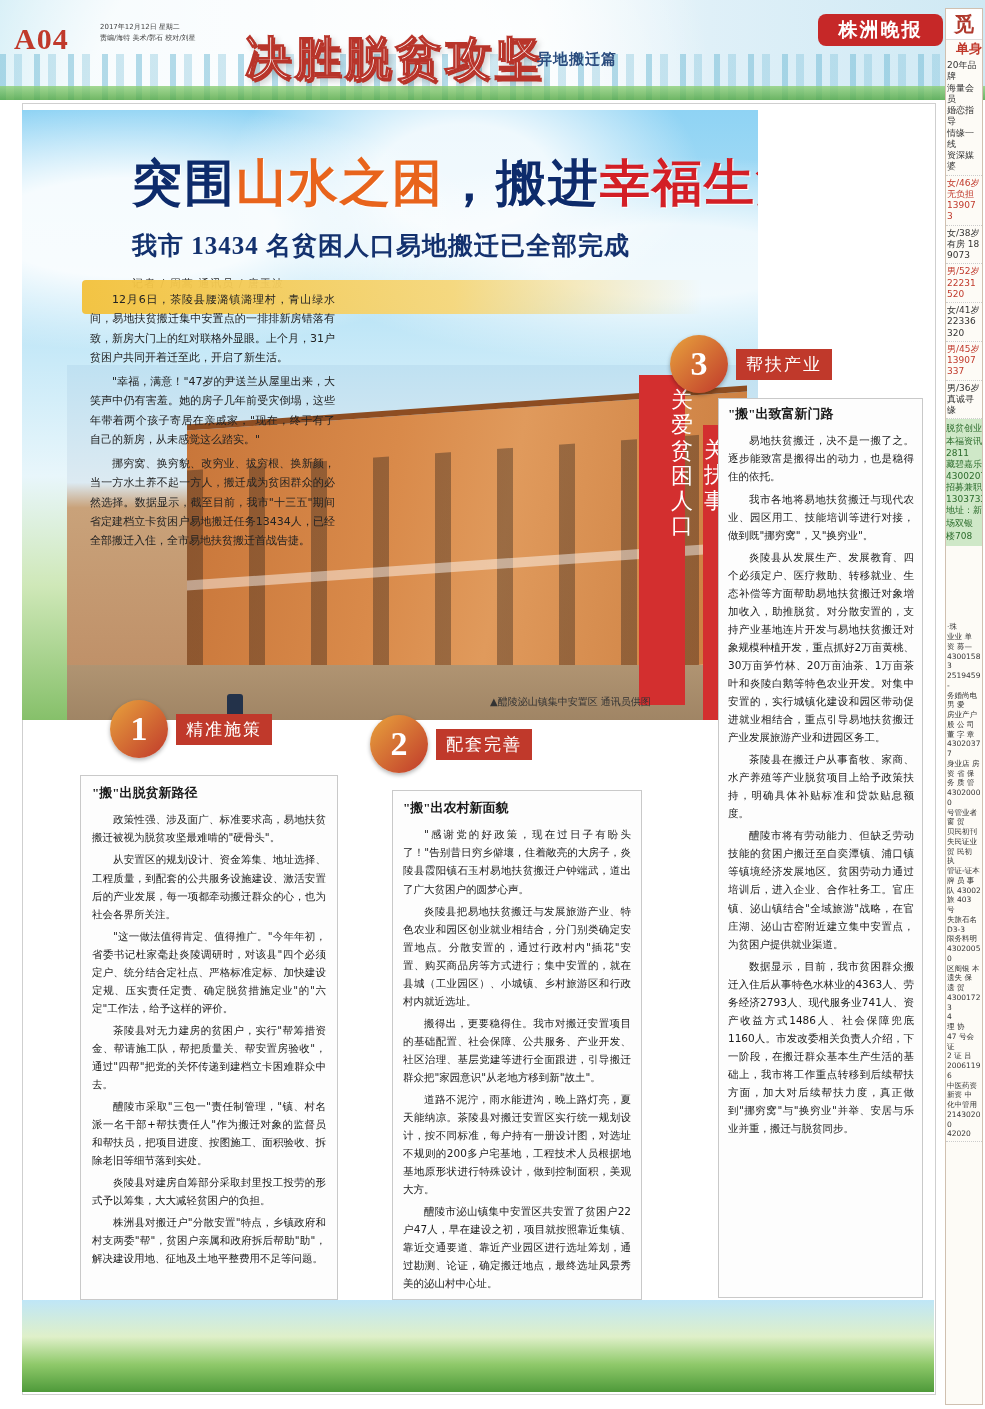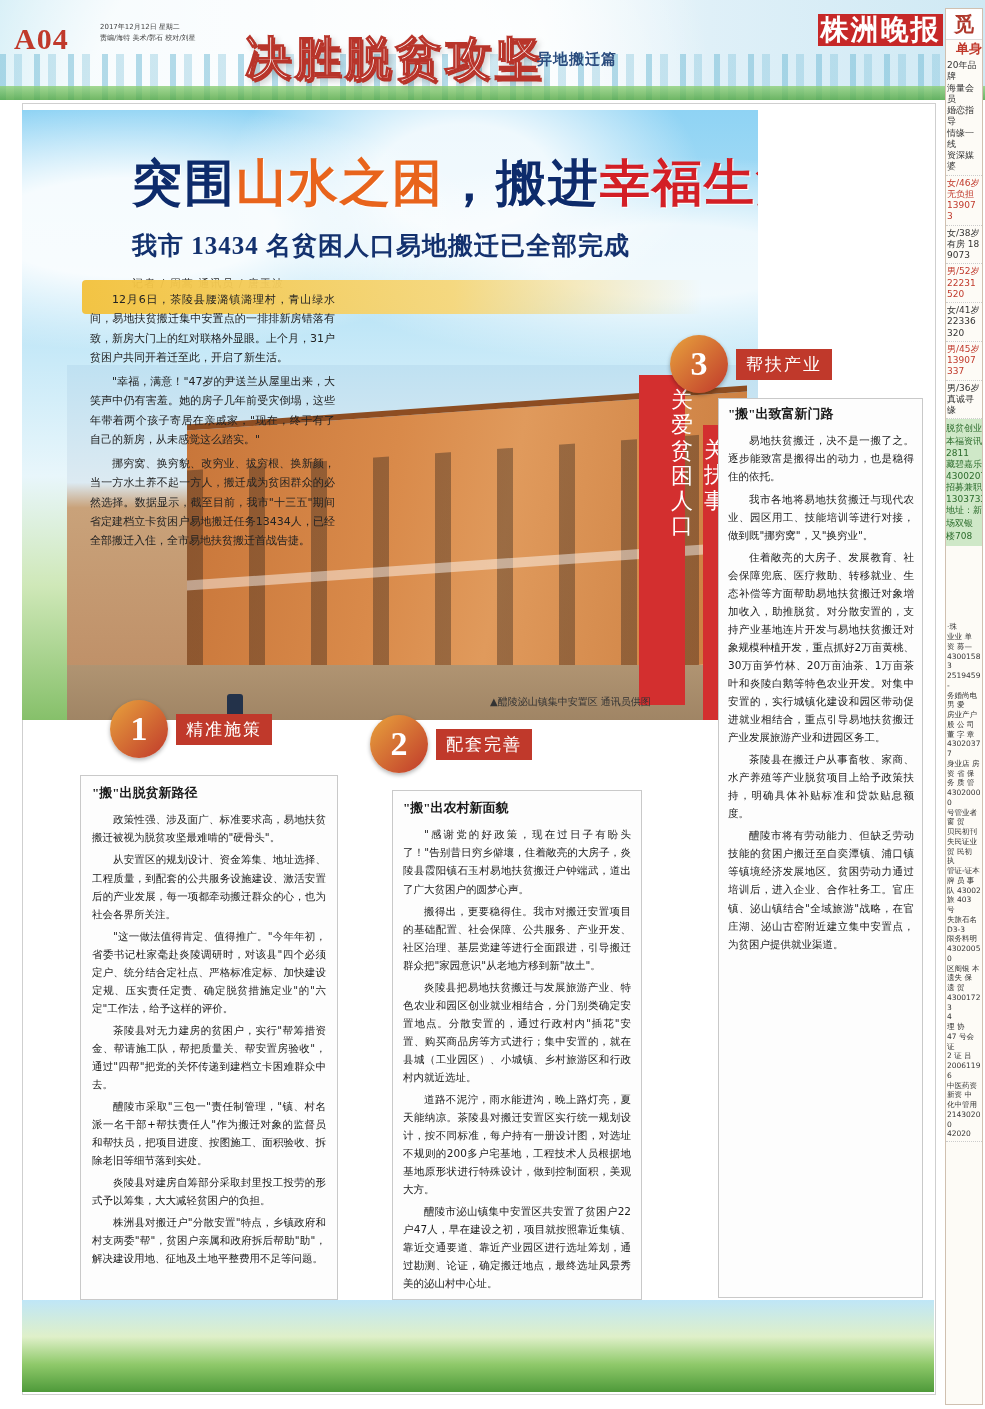--- a/index.html
+++ b/index.html
@@ -26,22 +26,22 @@
   .pagenum{position:absolute;left:14px;top:22px;font-size:30px;font-weight:bold;color:#c0392b;
     font-family:"Liberation Serif",serif;letter-spacing:1px;}
   .dateline{position:absolute;left:100px;top:22px;font-size:7px;color:#444;line-height:1.5;}
   .masthead-title{position:absolute;left:245px;top:28px;font-size:46px;font-weight:bold;color:#ffffff;
     font-family:"Liberation Serif",serif;letter-spacing:4px;
     text-shadow:2px 2px 0 #b8342a, 4px 4px 6px rgba(0,0,0,.25);
     -webkit-text-stroke:1px #b8342a;}
   .masthead-sub{position:absolute;left:537px;top:50px;font-size:15px;color:#2b4c7e;font-weight:bold;
     font-family:"Liberation Serif",serif;letter-spacing:1px;}
   .paper-logo{position:absolute;left:818px;top:14px;width:125px;height:32px;
-    background:#c62828;color:#fff;font-size:28px;font-weight:bold;text-align:center;line-height:32px;
-    font-family:"Liberation Serif",serif;letter-spacing:2px;border-radius:0;}
+    background:#c62828;color:#fff;font-size:19px;font-weight:bold;text-align:center;line-height:32px;
+    font-family:"Liberation Serif",serif;letter-spacing:2px;border-radius:8px;}
 
   
   .rightcol{position:absolute;left:945px;top:8px;width:36px;height:1395px;border:1px solid #d0c0b0;background:#fdfbf6;overflow:hidden;}
   .rc-head{width:100%;height:30px;background:#fff;text-align:center;font-size:20px;color:#b03a2e;
      font-family:"Liberation Serif",serif;line-height:30px;font-weight:bold;border-bottom:1px solid #ddd;}
   .rc-sect{font-size:9px;color:#333;line-height:1.25;padding:2px 1px;border-bottom:1px dotted #ccc;word-break:break-all;}
   .rc-sect.red{color:#c0392b;}
   .rc-big{font-size:13px;color:#c0392b;font-weight:bold;text-align:right;}
   .rc-green{background:#cfe8c8;color:#2b6b2b;font-size:9px;text-align:left;padding:3px 0;}
   .rc-pink{background:#f4c9c0;color:#8a2b1f;font-size:9px;text-align:right;padding:3px 0;margin-left:42px;}
@@ -181,35 +181,36 @@
     <p>醴陵市采取"三包一"责任制管理，"镇、村名派一名干部+帮扶责任人"作为搬迁对象的监督员和帮扶员，把项目进度、按图施工、面积验收、拆除老旧等细节落到实处。</p>
     <p>炎陵县对建房自筹部分采取封里投工投劳的形式予以筹集，大大减轻贫困户的负担。</p>
     <p>株洲县对搬迁户"分散安置"特点，乡镇政府和村支两委"帮"，贫困户亲属和政府拆后帮助"助"，解决建设用地、征地及土地平整费用不足等问题。</p>
 
   </div>
 
   <div class="colbox" style="left:392px;top:790px;width:250px;height:510px;"></div>
   <div class="col" style="left:403px;top:797px;width:228px;height:498px;overflow:hidden;">
     <p class="subhead">"搬"出农村新面貌</p>
     <p>"感谢党的好政策，现在过日子有盼头了！"告别昔日穷乡僻壤，住着敞亮的大房子，炎陵县霞阳镇石玉村易地扶贫搬迁户钟端武，道出了广大贫困户的圆梦心声。</p>
+    <p>炎陵县把易地扶贫搬迁与发展旅游产业、特色农业和园区创业就业相结合，分门别类确定安置地点。分散安置的，通过行政村内"插花"安置、购买商品房等方式进行；集中安置的，就在县城（工业园区）、小城镇、乡村旅游区和行政村内就近选址。</p>
     <p>搬得出，更要稳得住。我市对搬迁安置项目的基础配置、社会保障、公共服务、产业开发、社区治理、基层党建等进行全面跟进，引导搬迁群众把"家园意识"从老地方移到新"故土"。</p>
-    <p>炎陵县把易地扶贫搬迁与发展旅游产业、特色农业和园区创业就业相结合，分门别类确定安置地点。分散安置的，通过行政村内"插花"安置、购买商品房等方式进行；集中安置的，就在县城（工业园区）、小城镇、乡村旅游区和行政村内就近选址。</p>
     <p>道路不泥泞，雨水能进沟，晚上路灯亮，夏天能纳凉。茶陵县对搬迁安置区实行统一规划设计，按不同标准，每户持有一册设计图，对选址不规则的200多户宅基地，工程技术人员根据地基地原形状进行特殊设计，做到控制面积，美观大方。</p>
     <p>醴陵市泌山镇集中安置区共安置了贫困户22户47人，早在建设之初，项目就按照靠近集镇、靠近交通要道、靠近产业园区进行选址筹划，通过勘测、论证，确定搬迁地点，最终选址风景秀美的泌山村中心址。</p>
 
   </div>
 
   <div class="colbox" style="left:718px;top:398px;width:205px;height:900px;"></div>
   <div class="col" style="left:728px;top:403px;width:186px;height:890px;overflow:hidden;">
     <p class="subhead">"搬"出致富新门路</p>
     <p>易地扶贫搬迁，决不是一搬了之。逐步能致富是搬得出的动力，也是稳得住的依托。</p>
     <p>我市各地将易地扶贫搬迁与现代农业、园区用工、技能培训等进行对接，做到既"挪穷窝"，又"换穷业"。</p>
-    <p>住着敞亮的大房子、发展教育、社会保障兜底、医疗救助、转移就业、生态补偿等方面帮助易地扶贫搬迁对象增加收入，助推脱贫。对分散安置的，支持产业基地连片开发与易地扶贫搬迁对象规模种植开发，重点抓好2万亩黄桃、30万亩笋竹林、20万亩油茶、1万亩茶叶和炎陵白鹅等特色农业开发。对集中安置的，实行城镇化建设和园区带动促进就业相结合，重点引导易地扶贫搬迁产业发展旅游产业和进园区务工。</p>
+    <p>炎陵县从发展生产、发展教育、四个必须定户、医疗救助、转移就业、生态补偿等方面帮助易地扶贫搬迁对象增加收入，助推脱贫。对分散安置的，支持产业基地连片开发与易地扶贫搬迁对象规模种植开发，重点抓好2万亩黄桃、30万亩笋竹林、20万亩油茶、1万亩茶叶和炎陵白鹅等特色农业开发。对集中安置的，实行城镇化建设和园区带动促进就业相结合，重点引导易地扶贫搬迁产业发展旅游产业和进园区务工。</p>
     <p>茶陵县在搬迁户从事畜牧、家商、水产养殖等产业脱贫项目上给予政策扶持，明确具体补贴标准和贷款贴息额度。</p>
     <p>醴陵市将有劳动能力、但缺乏劳动技能的贫困户搬迁至自奕潭镇、浦口镇等镇境经济发展地区。贫困劳动力通过培训后，进入企业、合作社务工。官庄镇、泌山镇结合"全域旅游"战略，在官庄湖、泌山古窑附近建立集中安置点，为贫困户提供就业渠道。</p>
+    <p>数据显示，目前，我市贫困群众搬迁入住后从事特色水林业的4363人、劳务经济2793人、现代服务业741人、资产收益方式1486人、社会保障兜底1160人。市发改委相关负责人介绍，下一阶段，在搬迁群众基本生产生活的基础上，我市将工作重点转移到后续帮扶方面，加大对后续帮扶力度，真正做到"挪穷窝"与"换穷业"并举、安居与乐业并重，搬迁与脱贫同步。</p>
   </div>
 
   <div style="position:absolute;left:22px;top:1300px;width:912px;height:92px;
               background:linear-gradient(180deg,#bfe6f7 0%,#dff0c9 40%,#8fc96a 70%,#4e9a3a 100%);"></div>
 
   <div class="rightcol">
     <div class="rc-head">觅</div>
     <div class="rc-big">单身</div>
     <div class="rc-sect" style="white-space:pre-line;">20年品牌
 海量会员

